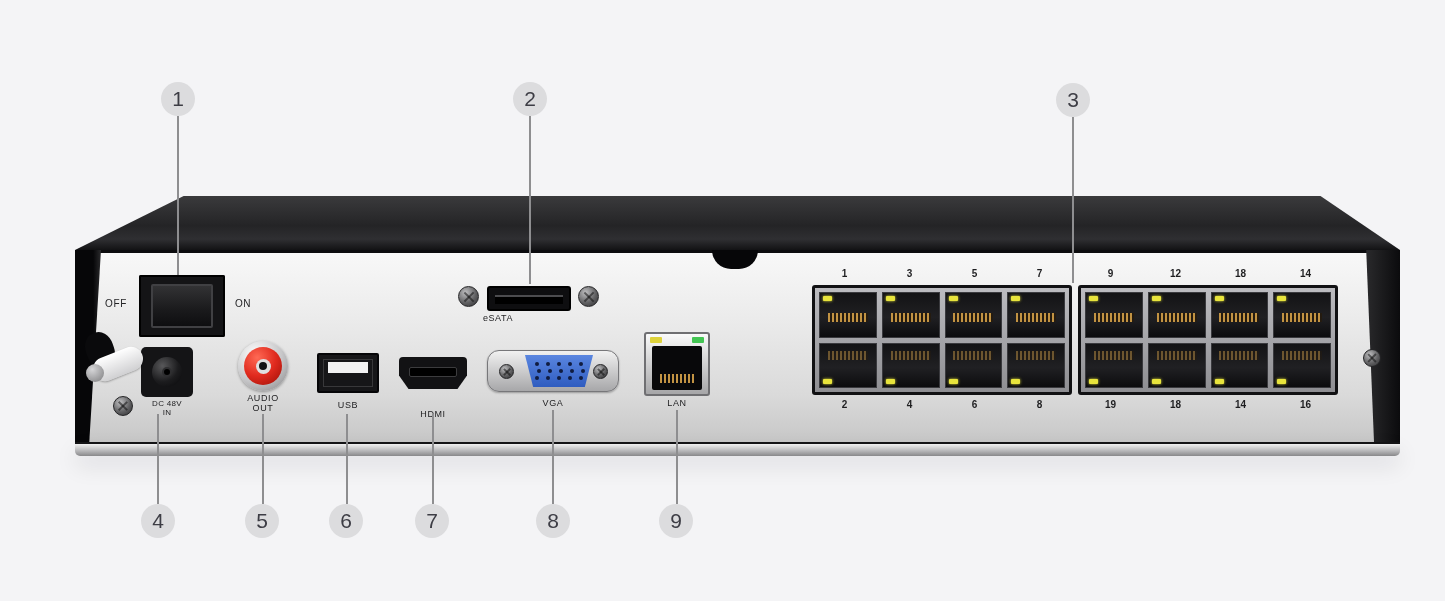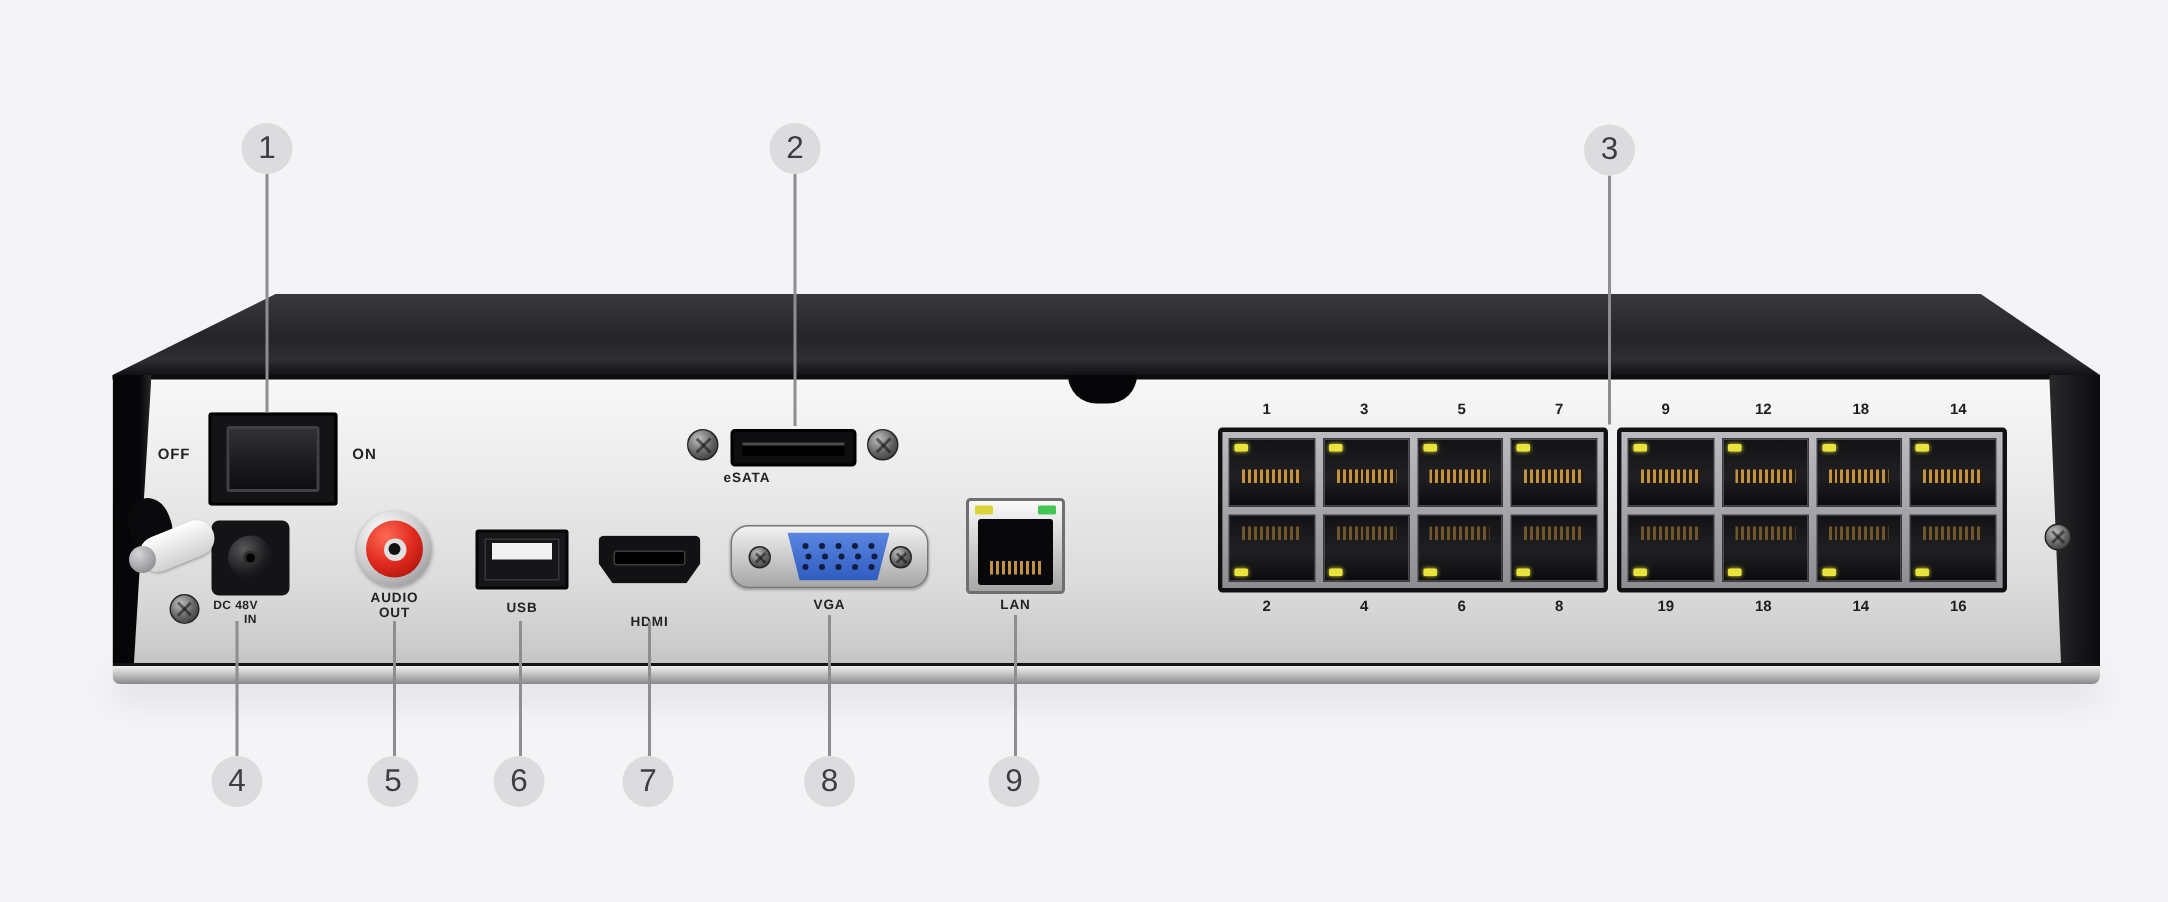--- a/index.html
+++ b/index.html
@@ -46,21 +46,21 @@
   .callout {
     width:34px; height:34px; border-radius:50%;
     background:#dcdcde; color:#3d3d45;
     display:flex; align-items:center; justify-content:center;
     font-size:21px; font-weight:400; z-index:6;
   }
   .cline { width:1.5px; background:#8e8e90; z-index:5; }
 
   
   .plabel {
-    transform:translateX(-50%); font-weight:bold; color:#232325;
+    transform:translateX(-50%); font-weight:normal; color:#232325;
     letter-spacing:.6px; text-align:left; white-space:nowrap; z-index:3;
   }
   .f10 { font-size:10px; } .f9 { font-size:9px; } .f8 { font-size:8px; letter-spacing:.3px; }
 
   
   .sw-outer { left:139px; top:275px; width:86px; height:62px; background:#141416; border-radius:2px; box-shadow:inset 0 0 0 2px #000; }
   .sw-rocker { left:151px; top:284px; width:62px; height:44px;
     background:linear-gradient(180deg,#323234,#1a1a1c 60%,#0e0e10);
     border:2px solid #404043; border-radius:2px; }
 
@@ -183,21 +183,21 @@
   <div class="abs esata-port">
     <div class="esata-slot"></div>
   </div>
   <span class="abs plabel f9" style="left:498px; top:313px;">eSATA</span>
 
   <div class="abs dc-jack">
     <div class="dc-hole">
       <div class="dc-pin"></div>
     </div>
   </div>
-  <span class="abs plabel f8" style="left:157px; top:399px;">DC 48V</span>
+  <span class="abs plabel f8" style="left:167px; top:399px;">DC 48V</span>
   <span class="abs plabel f8" style="left:167px; top:408px;">IN</span>
 
   <div class="abs rca-outer">
     <div class="rca-red">
       <div class="rca-ring">
         <div class="rca-hole"></div>
       </div>
     </div>
   </div>
   <span class="abs plabel f9" style="left:263px; top:393px;">AUDIO</span>

